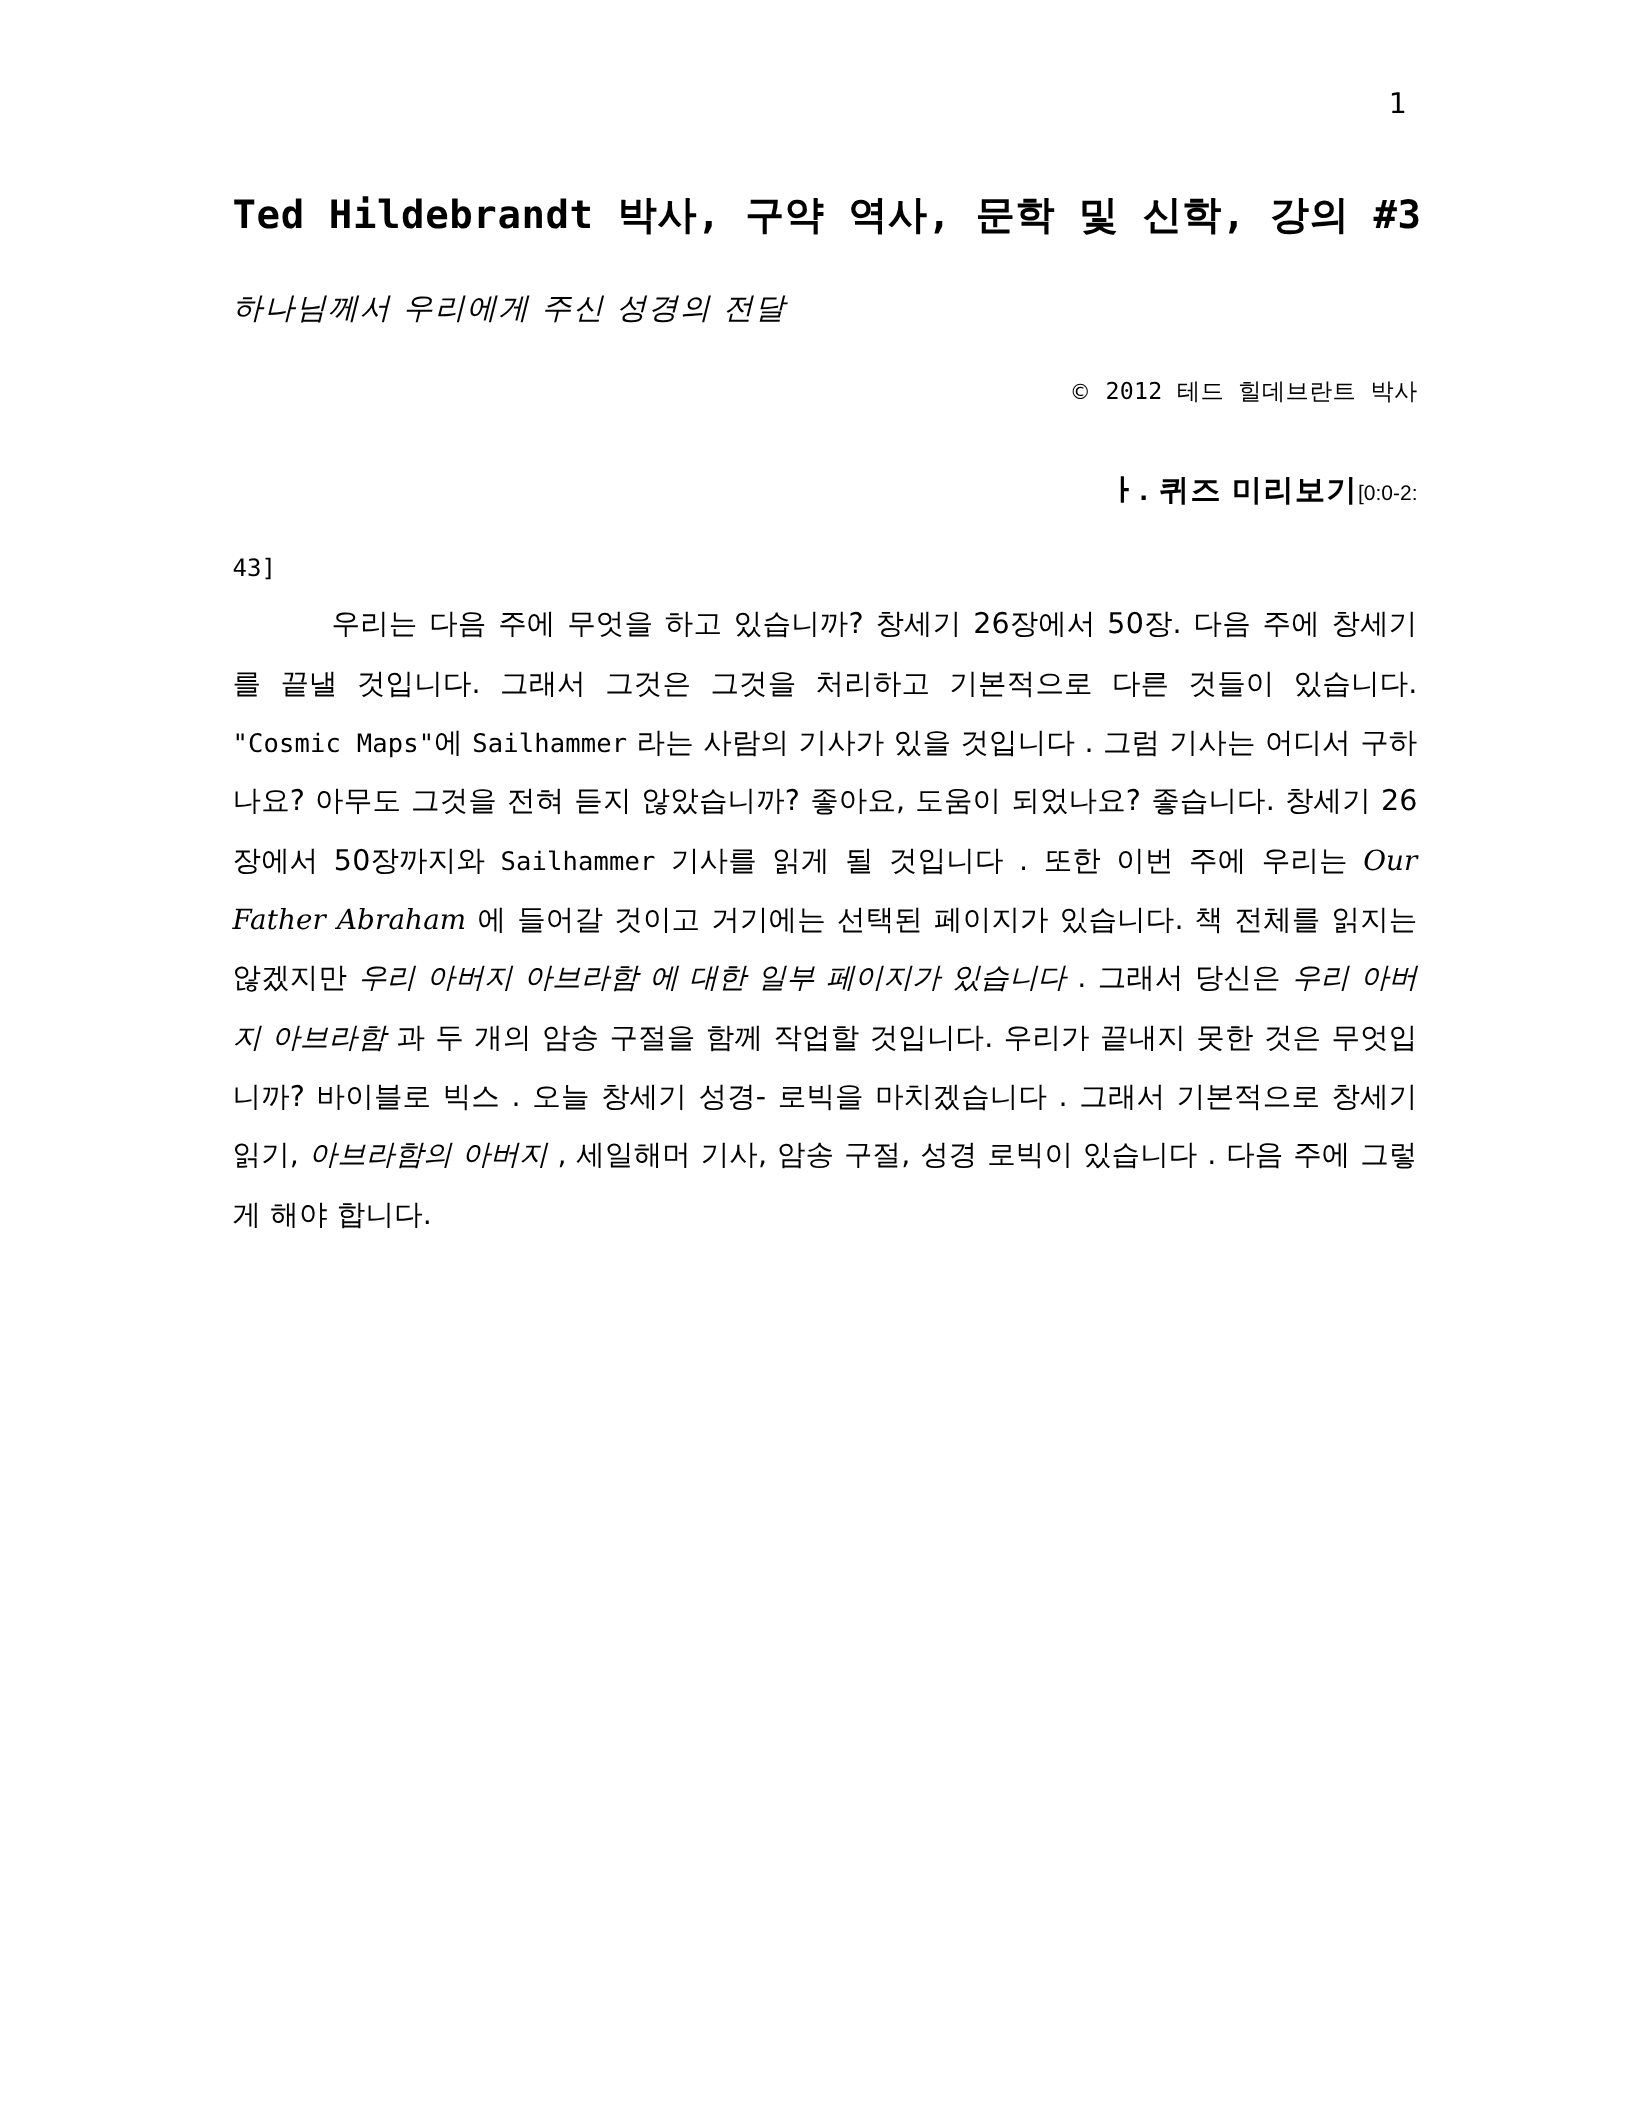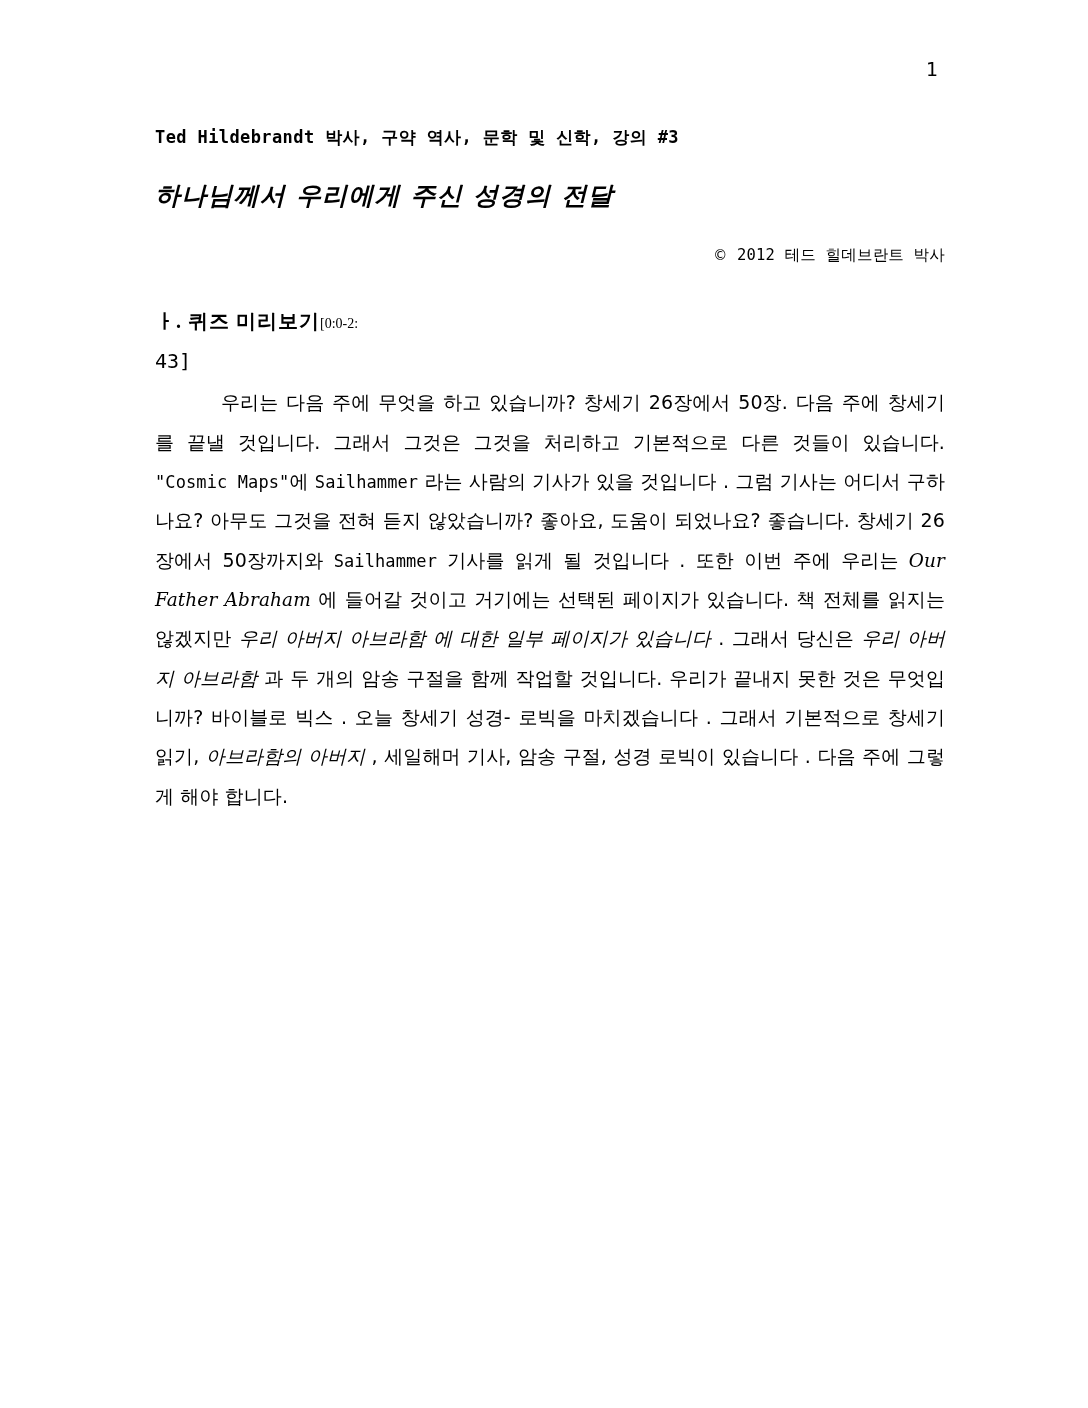--- a/index.html
+++ b/index.html
@@ -32,66 +32,66 @@
   }
   .content {
     position: absolute;
     left: 155px;
     top: 125px;
     width: 790px;
   }
   .doc-title {
     font-family: "DejaVu Sans Mono", monospace;
     font-weight: bold;
-    font-size: 17px;
+    font-size: 26px;
     letter-spacing: 0.4px;
     line-height: 1.5;
     margin: 0 0 26px 0;
     white-space: nowrap;
   }
   .doc-subtitle {
     font-family: "DejaVu Sans", sans-serif;
     font-style: italic;
-    font-weight: bold;
-    font-size: 25px;
+    font-weight: normal;
+    font-size: 20px;
     line-height: 1.5;
     letter-spacing: 1.2px;
     margin: 0 0 30px 0;
   }
   .copyright {
     font-family: "DejaVu Sans Mono", monospace;
     font-size: 15.5px;
     line-height: 1.5;
     margin: 0 0 34px 0;
     letter-spacing: 0.2px;
     text-align: right;
   }
   .copyright .mark {
     font-family: "DejaVu Sans", sans-serif;
     font-size: 14px;
   }
   .section-heading {
-    font-family: Liberation Serif, serif;
+    font-family: Liberation Sans, sans-serif;
     font-weight: bold;
     font-size: 20px;
     line-height: 2.0;
     margin: 0 0 0 0;
-    text-align: left;
+    text-align: right;
     letter-spacing: 1px;
   }
   .section-heading .timecode {
     font-weight: normal;
     font-size: 14px;
     letter-spacing: 0;
   }
   .timecode-tail {
     font-family: "DejaVu Sans Mono", monospace;
-    font-size: 20px;
+    font-size: 16px;
     line-height: 2.0;
-    margin: 0 0 2px 0;
+    margin: 16px 0 2px 0;
   }
   .body-text {
     font-family: "DejaVu Sans", sans-serif;
     font-size: 19px;
     line-height: 2.07;
     text-align: justify;
     text-justify: inter-character;
     margin: 0;
     letter-spacing: 0.1px;
   }

